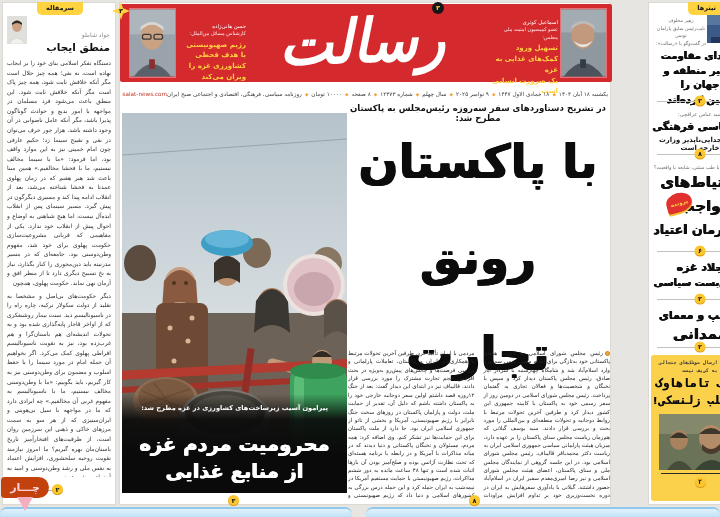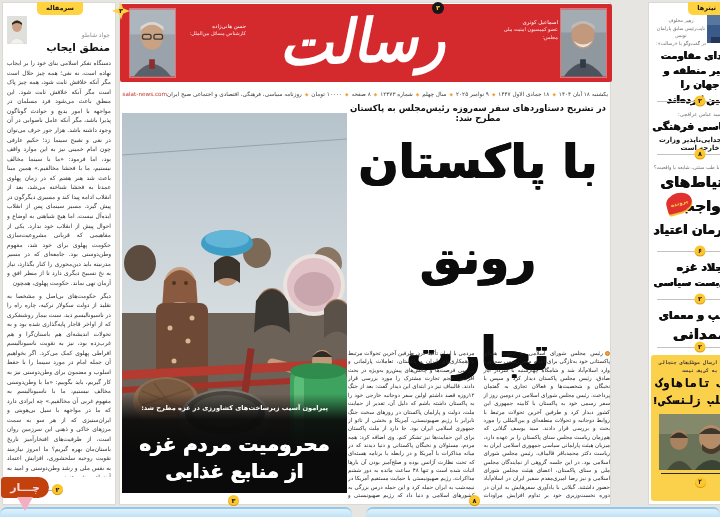--- a/index.html
+++ b/index.html
@@ -153,27 +153,37 @@
         <path d="M4 70 Q23 44 43 70 Z" fill="#5a616b"></path>
         <ellipse cx="23" cy="28" rx="12" ry="14" fill="#c9a183"></ellipse>
         <path d="M11 22 Q23 10 35 22 L35 18 Q23 8 11 18 Z" fill="#d8d7d3"></path>
         <rect x="13" y="26" width="9" height="5" rx="2" fill="none" stroke="#3b3b3b" stroke-width="1.4"></rect>
         <rect x="25" y="26" width="9" height="5" rx="2" fill="none" stroke="#3b3b3b" stroke-width="1.4"></rect>
         <rect x="20" y="52" width="6" height="10" fill="#8d2e2e"></rect>
       </svg>
       <div id="mh-cap-left" class="mh-cap">
         <div class="mh-name">حسن هانی‌زاده</div>
         <div class="mh-role">کارشناس مسائل بین‌الملل:</div>
+        <div class="mh-quote">
+          <div>رژیم صهیونیستی</div>
+          <div>با هدف قحطی</div>
+          <div>کشاورزی غزه را ویران می‌کند</div>
+        </div>
       </div>
 
       <div id="mh-logo">رسالت</div>
 
       <div id="mh-cap-right" class="mh-cap">
         <div class="mh-name">اسماعیل کوثری</div>
         <div class="mh-role">عضو کمیسیون امنیت ملی مجلس:</div>
+        <div class="mh-quote">
+          <div>تسهیل ورود</div>
+          <div>کمک‌های غذایی به غزه</div>
+          <div>یک ضرورت انسانی است</div>
+        </div>
       </div>
       <svg id="mh-photo-right" class="mh-photo" viewBox="0 0 47 70">
         <rect width="47" height="70" fill="#8f979f"></rect>
         <rect width="47" height="24" fill="#a3abb3"></rect>
         <path d="M3 70 Q23 42 44 70 Z" fill="#4d535c"></path>
         <ellipse cx="23" cy="27" rx="12" ry="14" fill="#c2997c"></ellipse>
         <path d="M11 21 Q23 9 35 21 L35 17 Q23 7 11 17 Z" fill="#bdbcb8"></path>
         <path d="M13 33 Q23 46 33 33 Q23 40 13 33 Z" fill="#e7e6e2"></path>
         <rect x="20" y="52" width="6" height="9" fill="#313b46"></rect>
       </svg>

